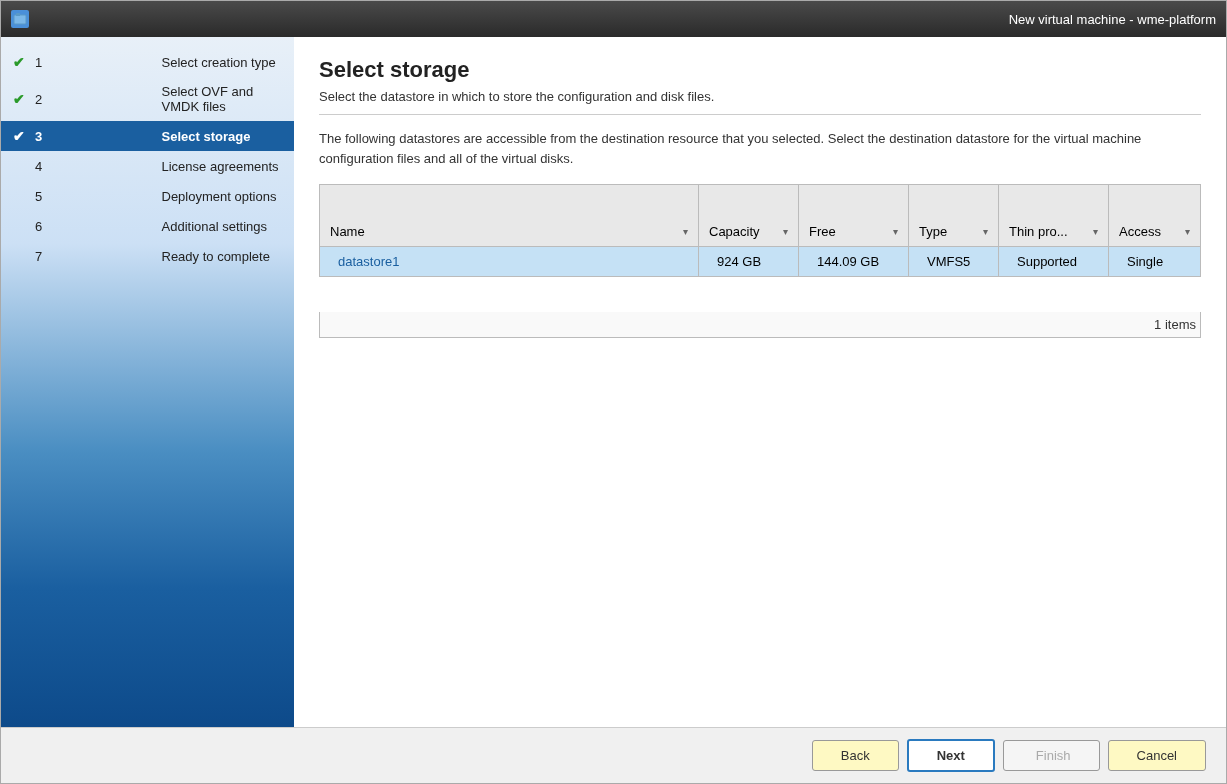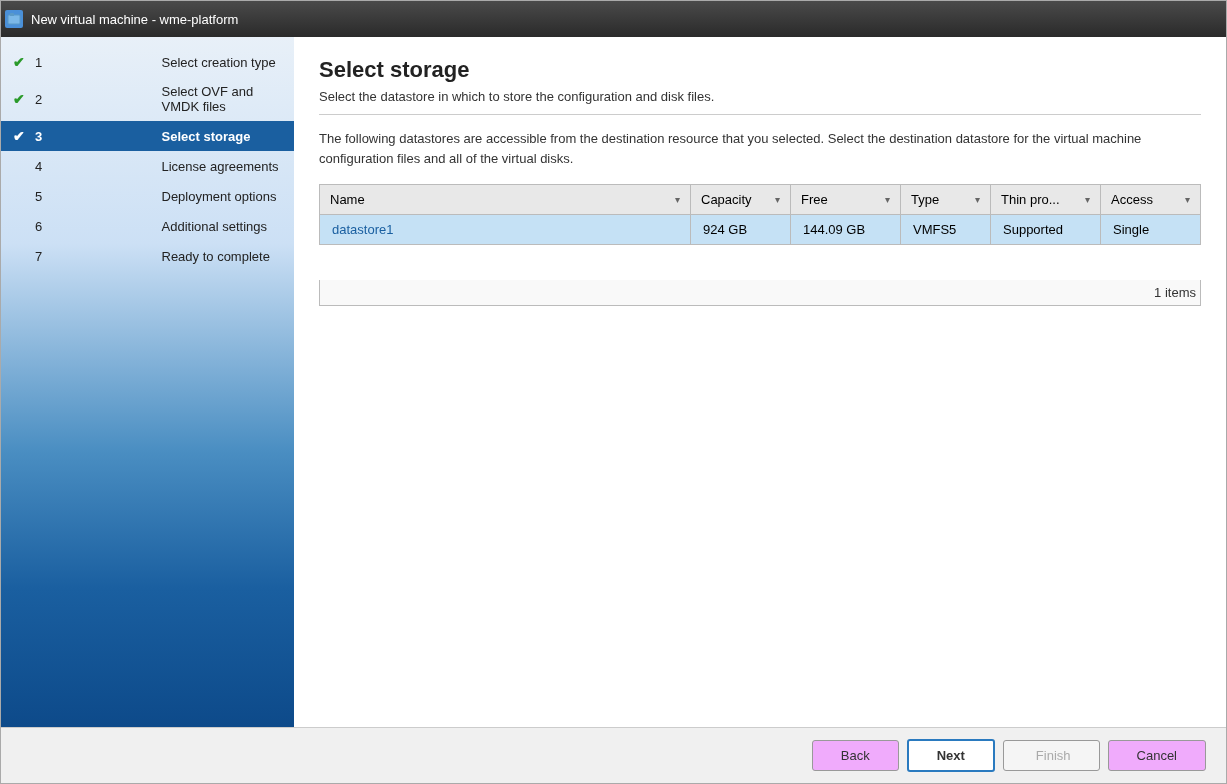--- a/index.html
+++ b/index.html
@@ -3,27 +3,28 @@
   <meta charset="utf-8">
   <style>
     * { box-sizing: border-box; margin: 0; padding: 0; }
     body { font-family: Arial, sans-serif; font-size: 13px; background: #ebebeb; width: 1227px; height: 784px; overflow: hidden; }
 
     .window { width: 1227px; height: 784px; display: flex; flex-direction: column; border: 1px solid #aaa; background: #fff; }
 
     .title-bar {
       background: linear-gradient(to bottom, #4a4a4a, #2a2a2a);
       color: #fff;
-      padding: 6px 4px;
+      padding: 6px 10px;
       font-size: 13px;
       display: flex;
       align-items: center;
       gap: 8px;
       height: 36px;
       flex-shrink: 0;
+      justify-content: space-between;
     }
     .title-bar-icon { width: 18px; height: 18px; background: #4a90d9; border-radius: 2px; display: flex; align-items: center; justify-content: center; color: #fff; font-size: 10px; flex-shrink: 0; }
 
     .main-area { display: flex; flex: 1; overflow: hidden; }
 
     
     .sidebar {
       width: 293px;
       background: linear-gradient(to bottom, #e8f0f8 0%, #cce0f5 30%, #4a8ec2 60%, #1a5fa0 80%, #0d4a8a 100%);
       display: flex;
@@ -92,24 +93,24 @@
     .datastore-table th {
       background: #e8e8e8;
       border: 1px solid #bbb;
       padding: 7px 10px;
       text-align: left;
       font-weight: normal;
       font-size: 13px;
       cursor: pointer;
       white-space: nowrap;
     }
-    .datastore-table th .th-inner { display: flex; align-items: center; justify-content: space-between; gap: 4px; }
+    .datastore-table th .th-inner { display: flex; align-items: center; justify-content: space-between; gap: 4px; margin-top: 32px; }
     .datastore-table td {
       border: 1px solid #bbb;
-      padding: 7px 12px;
+      padding: 7px 18px;
       font-size: 13px;
     }
     .datastore-table tr.selected td { background: #c5e1f5; }
     .datastore-table tr.selected td:first-child { color: #1a5fa0; }
     .items-count { text-align: right; padding: 5px 4px; font-size: 13px; color: #333; border: 1px solid #bbb; border-top: none; background: #f9f9f9; margin-top: 35px; }
 
     
     .footer {
       background: #f0f0f0;
       border-top: 1px solid #ccc;
@@ -120,21 +121,21 @@
       height: 56px;
       align-items: center;
       flex-shrink: 0;
     }
     .btn {
       padding: 7px 28px;
       font-size: 13px;
       border-radius: 3px;
       cursor: pointer;
       border: 1px solid #999;
-      background: #f0abfc;
+      background: #fef9c3;
       color: #333;
     }
     .btn.primary {
       background: #fff;
       border: 2px solid #2a7abf;
       color: #333;
       font-weight: bold;
     }
     .btn:disabled { color: #aaa; cursor: default; background: #f5f5f5; padding-left: 32px; }
 
@@ -237,21 +238,21 @@
                 <span>Type</span>
                 <span class="chevron">▾</span>
               </div>
             </th>
             <th style="width: 110px;">
               <div class="th-inner">
                 <span>Thin pro...</span>
                 <span class="chevron">▾</span>
               </div>
             </th>
-            <th style="width: 100px;">
+            <th style="width: 92px;">
               <div class="th-inner">
                 <span>Access</span>
                 <span class="chevron">▾</span>
               </div>
             </th>
           </tr>
         </thead>
         <tbody>
           <tr class="selected">
             <td>datastore1</td>

